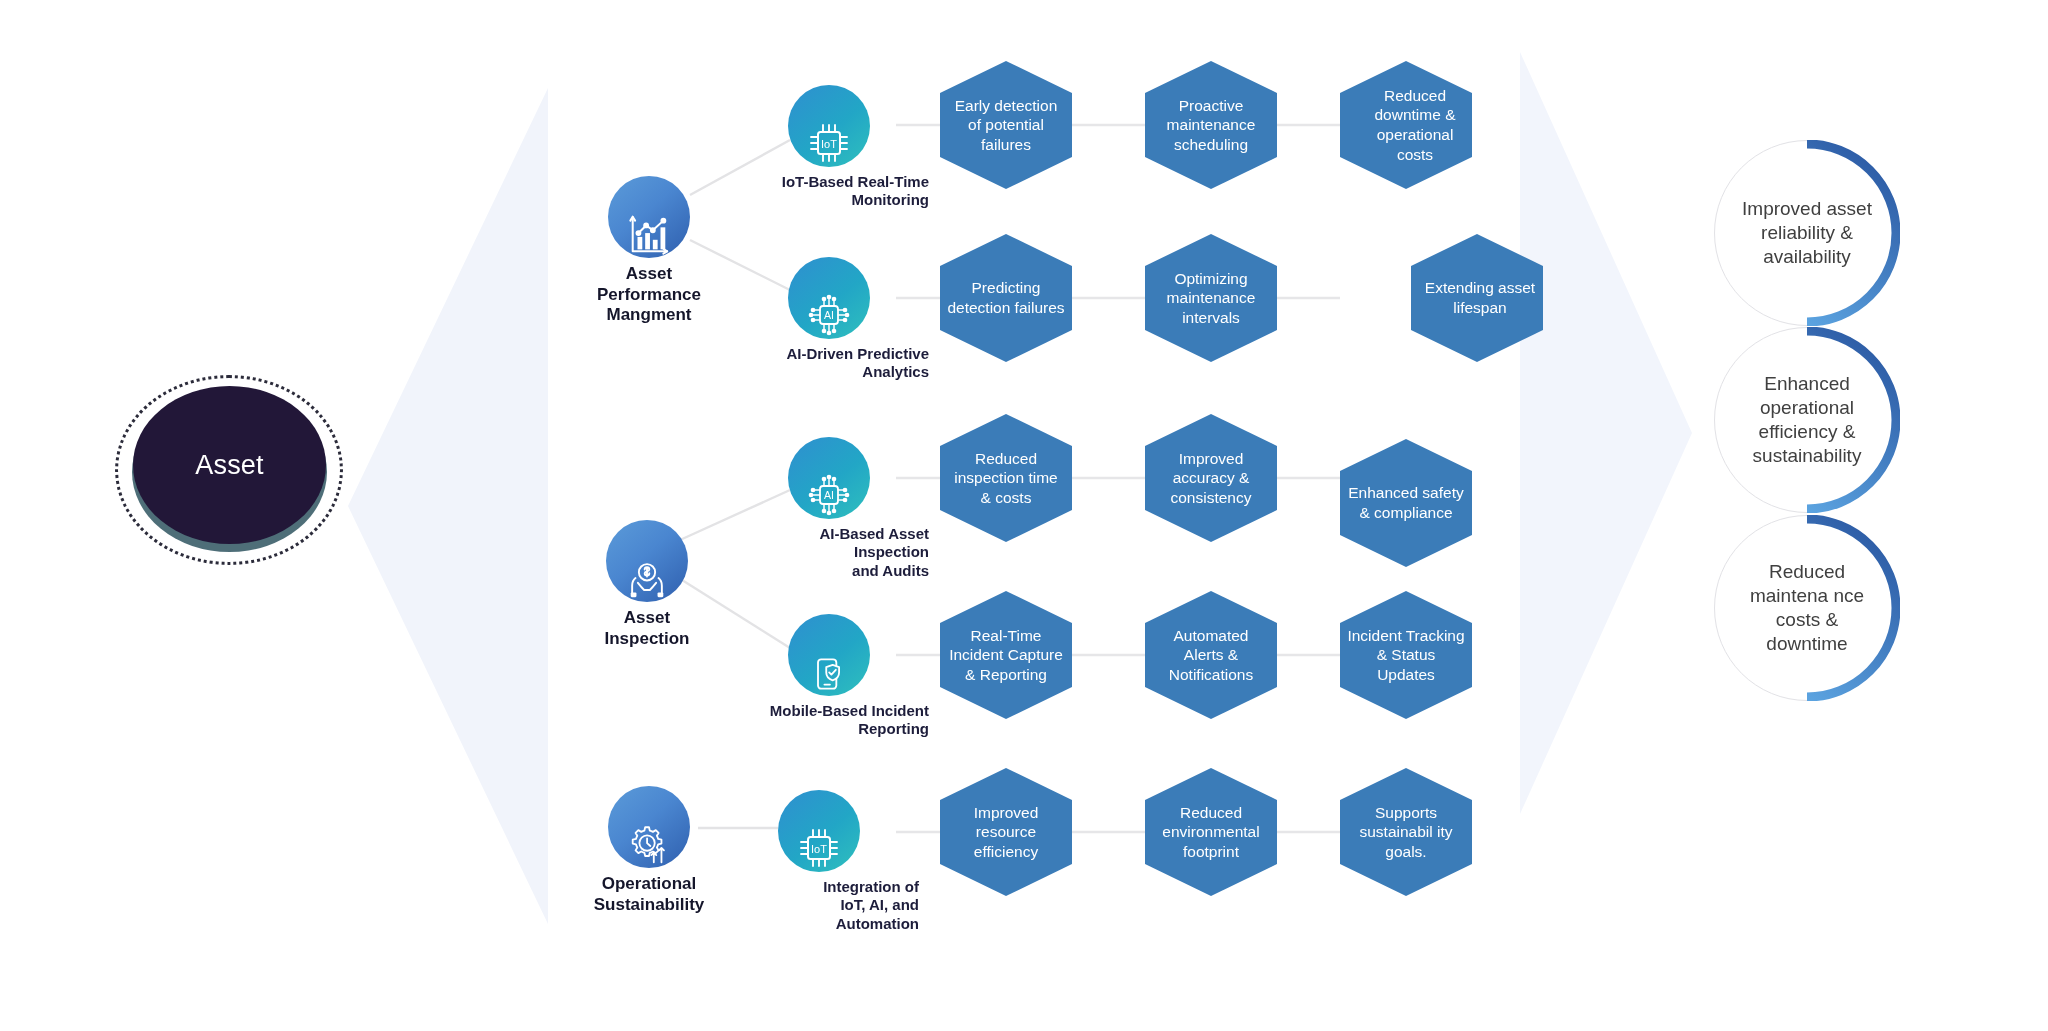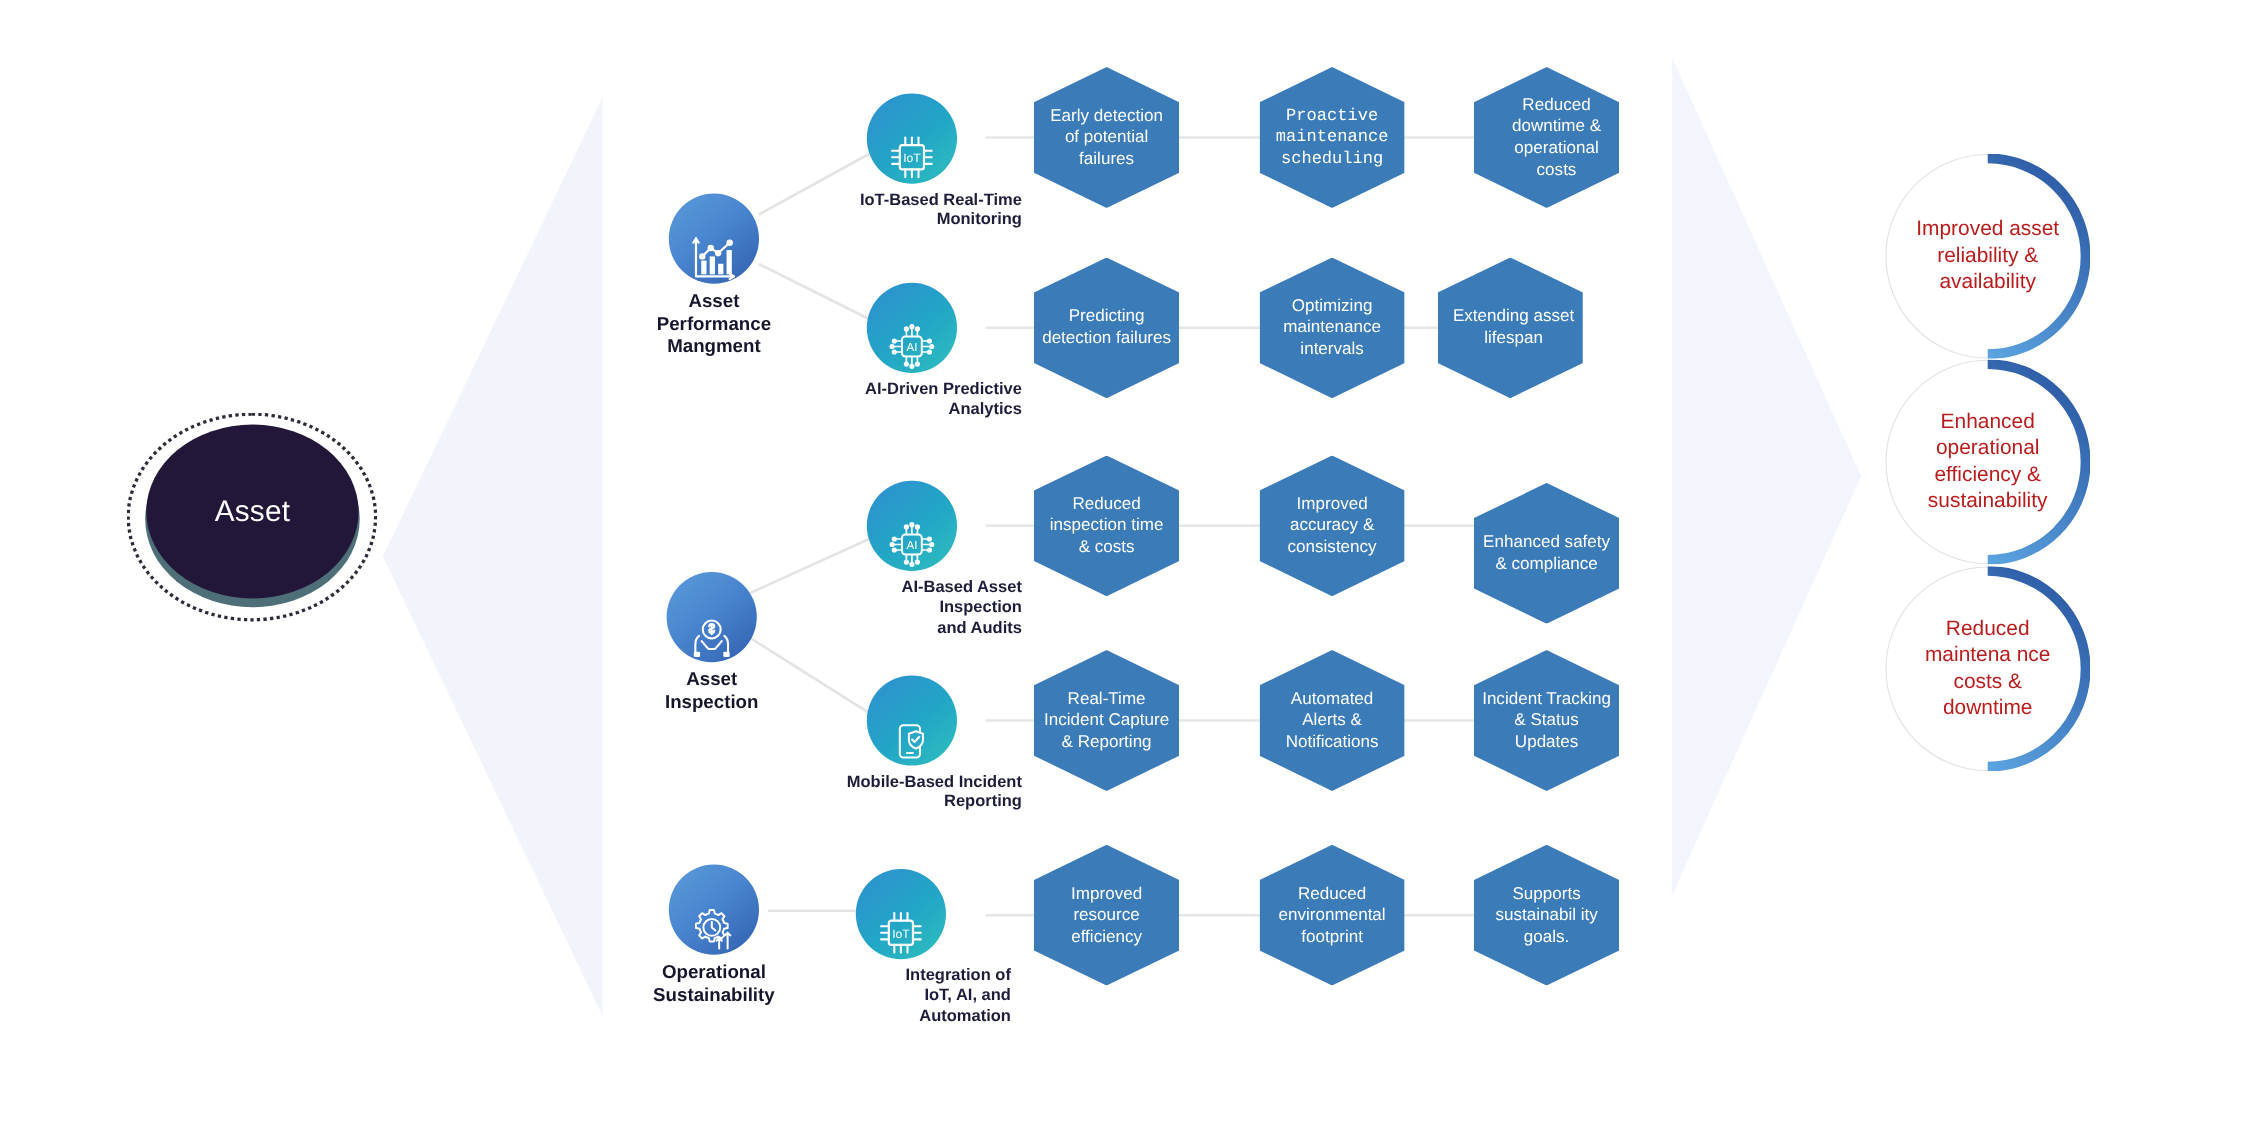--- a/index.html
+++ b/index.html
@@ -79,21 +79,21 @@
   .outcome { position: absolute; width: 186px; height: 186px; }
   .outcome .ring-bg {
     position: absolute; inset: 0; border-radius: 50%;
     background: #ffffff; border: 1.5px solid #e2e2e6;
   }
   .outcome svg { position: absolute; inset: 0; }
   .outcome .txt {
     position: absolute; inset: 0;
     display: flex; align-items: center; justify-content: center;
     text-align: center; padding: 0 26px;
-    font-size: 19px; color: #b91c1c; line-height: 1.26;
+    font-size: 19px; color: #404040; line-height: 1.26;
   }
 </style>
 </head>
 <body>
 
 <div id="stage">
 
   <svg id="arrow-left" class="arrow-bg" viewBox="0 0 200 836">
     <polygon points="200,0 200,836 0,418" fill="#f1f4fb"></polygon>
   </svg>
@@ -186,21 +186,21 @@
         </g>
         <text x="24" y="28.5" font-family="Liberation Sans, sans-serif" font-size="11" fill="#fff" stroke="none" text-anchor="middle">IoT</text>
       </svg>
     </div>
     <div class="sub-label" style="white-space:pre-line">IoT-Based Real-Time
 Monitoring</div>
   </div>
   <div class="hex" style="left:940px; top:61px;">
     <span>Early detection of potential failures</span>
   </div>
-  <div class="hex" style="left:1145px; top:61px;font-family:Liberation Mono, monospace;">
+  <div class="hex" style="left:1145px; top:61px;">
     <span>Proactive maintenance scheduling</span>
   </div>
   <div class="hex" style="left:1340px; top:61px;padding-left:24px;">
     <span>Reduced downtime &amp; operational costs</span>
   </div>
 
   <div class="node" style="left:788px; top:257px;">
     <div class="circle sub-circle">
       <svg width="48" height="48" viewBox="0 0 48 48" fill="none" stroke="#fff" stroke-width="1.8" stroke-linecap="round">
         <rect x="15" y="15" width="18" height="18" rx="3"></rect>
@@ -235,21 +235,21 @@
     </div>
     <div class="sub-label" style="white-space:pre-line">AI-Driven Predictive
 Analytics</div>
   </div>
   <div class="hex" style="left:940px; top:234px;">
     <span>Predicting detection failures</span>
   </div>
   <div class="hex" style="left:1145px; top:234px;">
     <span>Optimizing maintenance intervals</span>
   </div>
-  <div class="hex" style="left:1307px; top:234px;padding-left:12px;">
+  <div class="hex" style="left:1411px; top:234px;padding-left:12px;">
     <span>Extending asset lifespan</span>
   </div>
 
   <div class="node" style="left:606px; top:520px;">
     <div class="circle cat-circle">
       <svg width="46" height="46" viewBox="0 0 48 48" fill="none" stroke="#fff" stroke-width="2" stroke-linecap="round" stroke-linejoin="round">
         <circle cx="24" cy="17" r="8.5"></circle>
         <path d="M24 12.5 v9 M21.6 14.2 a2.4 2.4 0 0 1 4.8 0 c0 2.6 -4.8 1.2 -4.8 3.8 a2.4 2.4 0 0 0 4.8 0"></path>
         <path d="M12 23 c-2.5 2 -3.5 5 -3.5 8 v8"></path>
         <path d="M36 23 c2.5 2 3.5 5 3.5 8 v8"></path>

